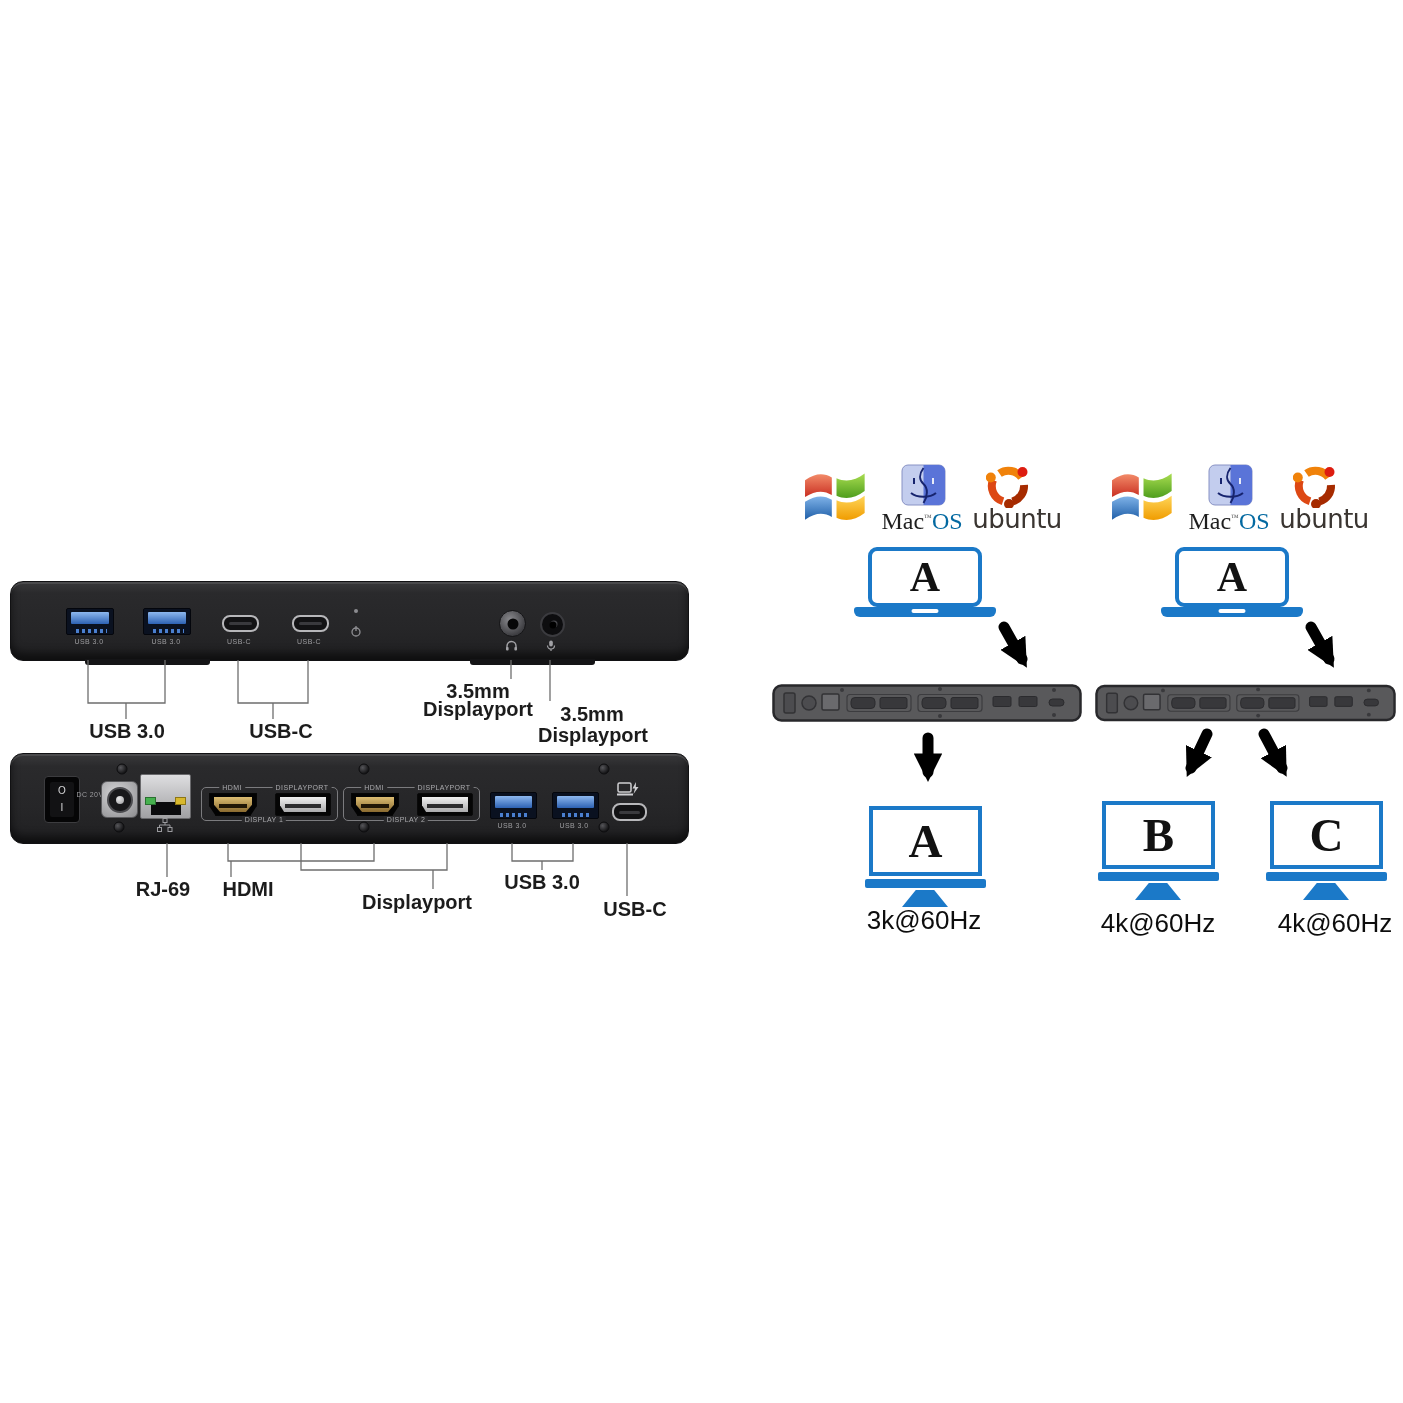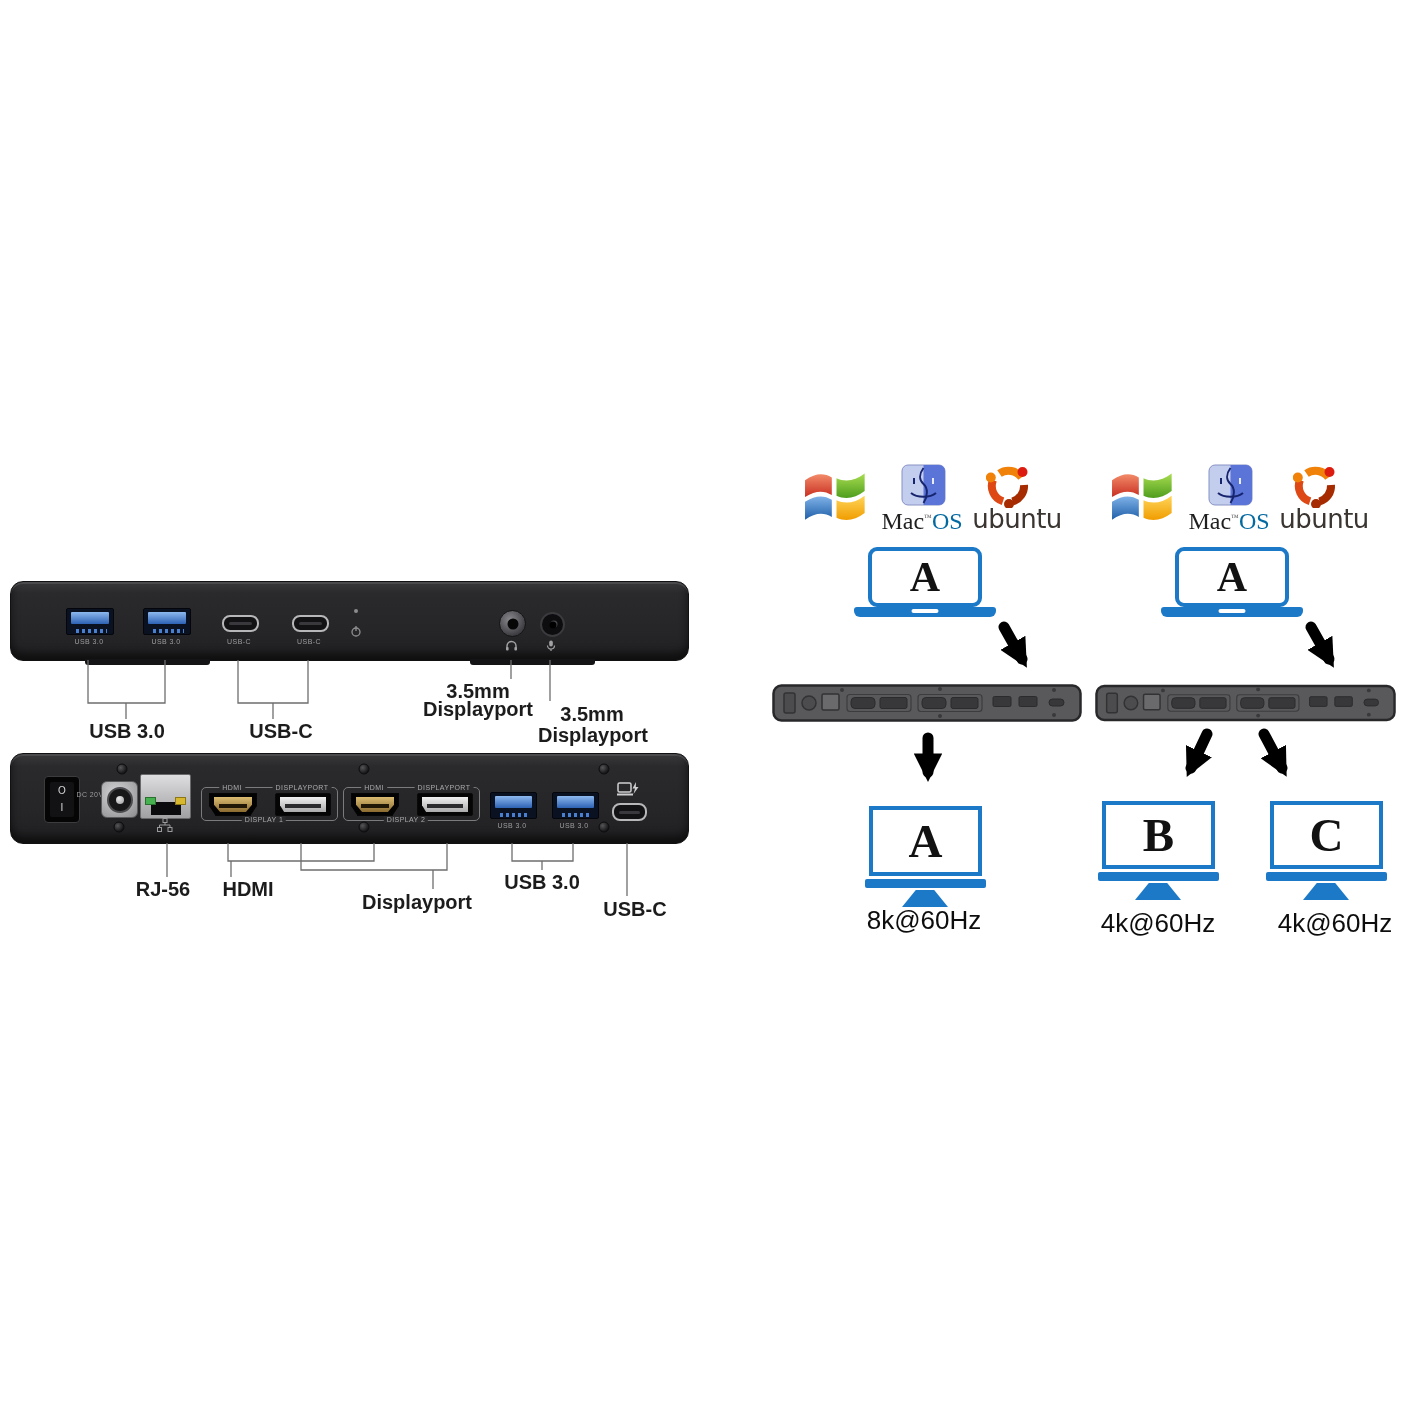--- a/index.html
+++ b/index.html
@@ -197,21 +197,21 @@
     <div class="usbc" style="left:601px;top:49px;width:31px;height:14px;"></div>
 
     <div class="screw" style="left:111px;top:15px;"></div>
     <div class="screw" style="left:108px;top:73px;"></div>
     <div class="screw" style="left:353px;top:15px;"></div>
     <div class="screw" style="left:353px;top:73px;"></div>
     <div class="screw" style="left:593px;top:15px;"></div>
     <div class="screw" style="left:593px;top:73px;"></div>
   </div>
 
-  <div class="lbl" style="left:163px;top:879px;">RJ-56</div>
+  <div class="lbl" style="left:163px;top:879px;">RJ-69</div>
   <div class="lbl" style="left:248px;top:879px;">HDMI</div>
   <div class="lbl" style="left:417px;top:892px;">Displayport</div>
   <div class="lbl" style="left:542px;top:872px;">USB 3.0</div>
   <div class="lbl" style="left:635px;top:899px;">USB-C</div>
 
   <svg style="position:absolute;left:801px;top:465px;" width="67" height="64" viewBox="0 0 100 94">
     <defs>
       <linearGradient id="wr" x1="0" y1="0" x2="0" y2="1">
           <stop offset="0" stop-color="#f28a68"></stop>
           <stop offset="1" stop-color="#c92f22"></stop>
@@ -283,21 +283,21 @@
       <circle cx="282" cy="6" r="2" fill="#39393c"></circle>
     <circle cx="168" cy="32" r="2" fill="#39393c"></circle>
       <circle cx="282" cy="31" r="2" fill="#39393c"></circle>
   </svg>
 
   <div class="mscreen" style="left:869px;top:806px;width:105px;height:62px;">
     <span class="letter" style="font-size:47px;">A</span>
   </div>
   <div class="mbar" style="left:865px;top:879px;width:121px;"></div>
   <div class="mstand" style="left:902px;top:890px;"></div>
-  <div class="res" style="left:924px;top:907px;">8k@60Hz</div>
+  <div class="res" style="left:924px;top:907px;">3k@60Hz</div>
 
   <svg style="position:absolute;left:1108px;top:465px;" width="67" height="64" viewBox="0 0 100 94">
     <path d="M6,22 C22,11 34,11 46,18 L46,44 C34,37 22,37 6,47 Z" fill="url(#wr)"></path>
     <path d="M53,19 C66,25 81,23 95,12 L95,38 C81,49 66,51 53,45 Z" fill="url(#wg)"></path>
     <path d="M6,54 C22,44 34,44 46,51 L46,77 C34,70 22,70 6,81 Z" fill="url(#wb)"></path>
     <path d="M53,52 C66,58 81,56 95,45 L95,71 C81,82 66,84 53,78 Z" fill="url(#wy)"></path>
   </svg>
   <svg style="position:absolute;left:1208px;top:464px;" width="45" height="42" viewBox="0 0 45 42">
     <rect x="1" y="1" width="43" height="40" rx="6" fill="#c3cdee" stroke="#8892c4" stroke-width="1"></rect>
     <path d="M22.5,1 H38 a6,6 0 0 1 6,6 V35 a6,6 0 0 1 -6,6 H22.5 Z" fill="#5a74d8"></path>

